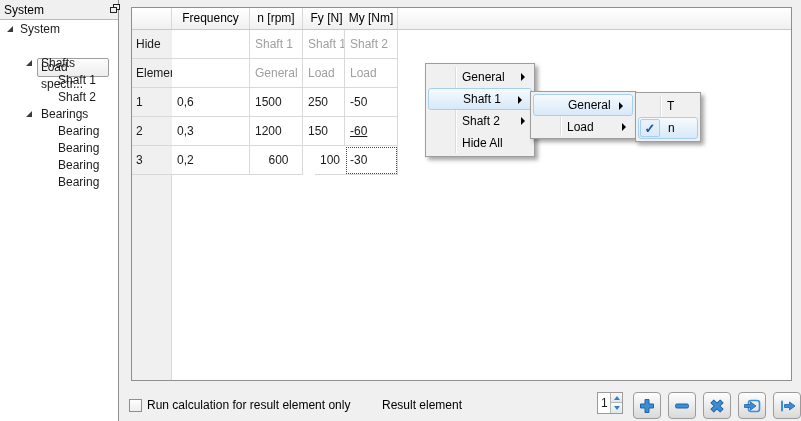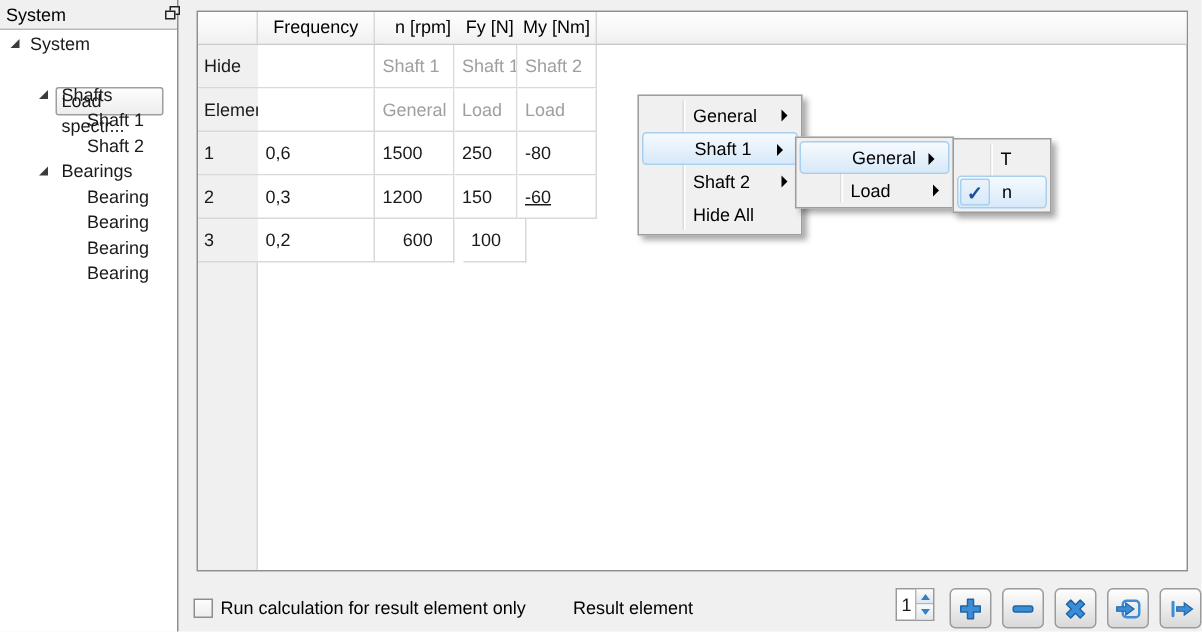--- a/index.html
+++ b/index.html
@@ -203,21 +203,21 @@
   </div>
 </div>
 <div class="abs splitter"></div>
 
 <div class="abs table-widget">
   <div class="vheader-strip"></div>
 
   <div class="col-header-row">
     <div class="col-header" style="left:0;width:40px;"></div>
     <div class="col-header" style="left:40px;width:78px;">Frequency</div>
-    <div class="col-header" style="left:124px;width:53px;">n [rpm]</div>
+    <div class="col-header" style="left:118px;width:53px;">n [rpm]</div>
     <div class="col-header" style="left:174px;width:42px;">Fy [N]</div>
     <div class="col-header" style="left:213px;width:53px;">My [Nm]</div>
   </div>
 
   <div class="row-header" style="top:22px;">Hide</div>
   <div class="row-header" style="top:51px;">Element</div>
   <div class="row-header" style="top:80px;">1</div>
   <div class="row-header" style="top:109px;">2</div>
   <div class="row-header" style="top:138px;">3</div>
 
@@ -227,30 +227,31 @@
   <div class="cell meta" style="left:213px;top:22px;width:53px;">Shaft 2</div>
 
   <div class="cell meta" style="left:40px;top:51px;width:78px;"></div>
   <div class="cell meta" style="left:118px;top:51px;width:53px;">General</div>
   <div class="cell meta" style="left:171px;top:51px;width:42px;">Load</div>
   <div class="cell meta" style="left:213px;top:51px;width:53px;">Load</div>
 
   <div class="cell" style="left:40px;top:80px;width:78px;">0,6</div>
   <div class="cell" style="left:118px;top:80px;width:53px;">1500</div>
   <div class="cell" style="left:171px;top:80px;width:42px;">250</div>
-  <div class="cell" style="left:213px;top:80px;width:53px;">-80</div>
+  <div class="cell" style="left:213px;top:80px;width:53px;">-50</div>
 
   <div class="cell" style="left:40px;top:109px;width:78px;">0,3</div>
   <div class="cell" style="left:118px;top:109px;width:53px;">1200</div>
   <div class="cell" style="left:171px;top:109px;width:42px;">150</div>
   <div class="cell" style="left:213px;top:109px;width:53px;text-decoration:underline;">-60</div>
 
   <div class="cell" style="left:40px;top:138px;width:78px;">0,2</div>
   <div class="cell" style="left:118px;top:138px;width:53px;text-align:center;">600</div>
-  <div class="cell" style="left:177px;top:138px;width:42px;">100</div>
+  <div class="cell" style="left:183px;top:138px;width:42px;">100</div>
+  <div class="cell focused" style="left:213px;top:138px;width:53px;">-30</div>
 </div>
 
 <div class="menu" style="left:425px;top:63px;width:110px;height:94px;">
   <div class="gutter-line" style="left:29px;"></div>
   <div class="gutter-line2" style="left:30px;"></div>
   <div class="menu-item">
     <span>General</span>
     <span class="sub-arrow"></span>
   </div>
   <div class="menu-item hl">

